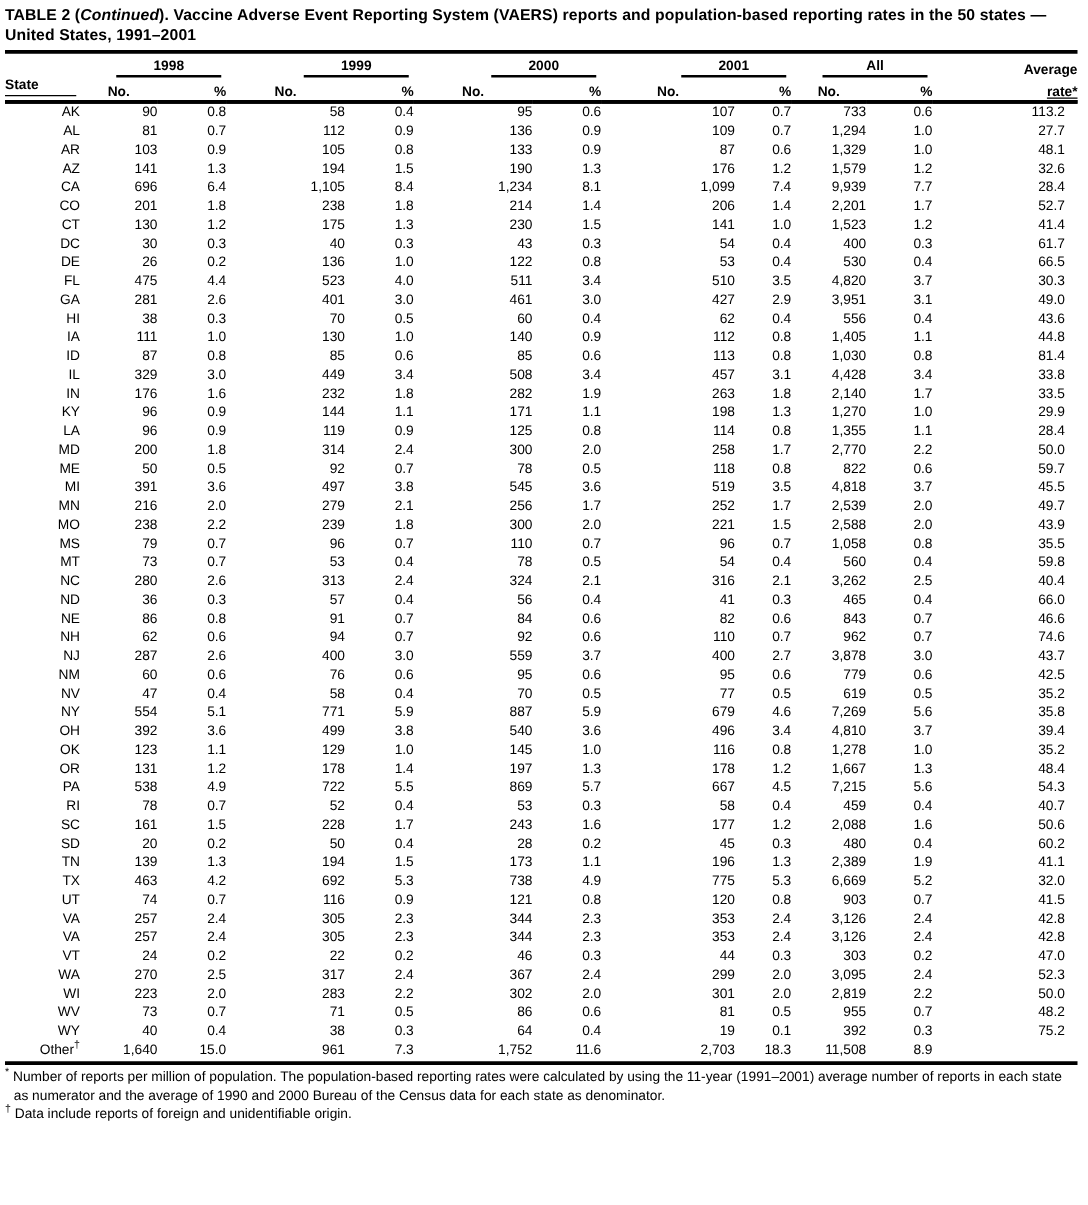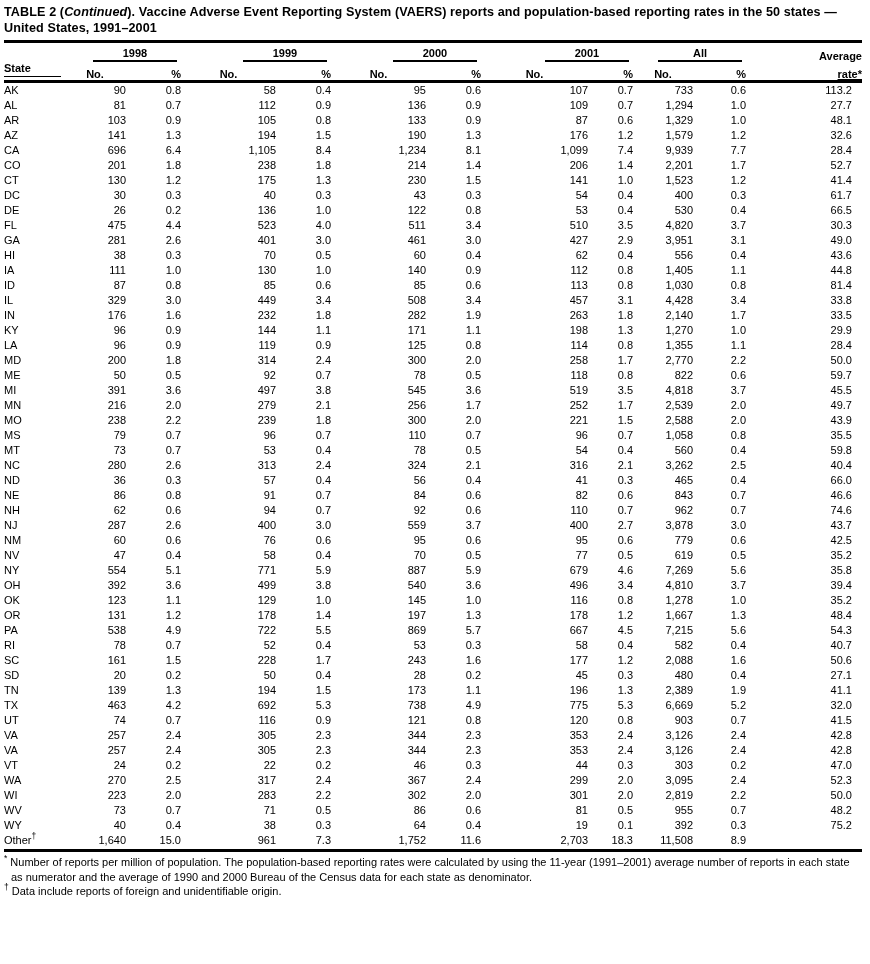--- a/index.html
+++ b/index.html
@@ -62,21 +62,21 @@
     border-bottom: 1.5px solid #000;
     padding-bottom: 2px;
     margin-bottom: 3px;
     text-align: left;
   }
   th.no-h  { text-align: center; padding-right: 3px; }
   th.pct-h { text-align: right; padding-right: 11px; }
   th.rate-h { text-align: right; padding-right: 1px; text-decoration: underline; }
   
   tbody td { height: 15px; line-height: 15px; text-align: right; padding-right: 12px; }
-  tbody td.state { text-align: left; padding-right: 0; }
+  tbody td.state { text-align: right; padding-right: 0; }
   tbody td.rate { padding-right: 10px; }
   tbody tr.total td { font-weight: bold; }
   tbody td sup { font-size: 8.5px; line-height: 0; }
   .bottom-rule {
     border-top: 3.5px solid #000;
     width: 858px;
     margin-top: 1px;
   }
   .footnotes {
     width: 856px;
@@ -672,21 +672,21 @@
         <tr>
           <td class="state">RI</td>
           <td>78</td>
           <td>0.7</td>
           <td>52</td>
           <td>0.4</td>
           <td>53</td>
           <td>0.3</td>
           <td>58</td>
           <td>0.4</td>
-          <td>582</td>
+          <td>459</td>
           <td>0.4</td>
           <td class="rate">40.7</td>
         </tr>
         <tr>
           <td class="state">SC</td>
           <td>161</td>
           <td>1.5</td>
           <td>228</td>
           <td>1.7</td>
           <td>243</td>
@@ -702,21 +702,21 @@
           <td>20</td>
           <td>0.2</td>
           <td>50</td>
           <td>0.4</td>
           <td>28</td>
           <td>0.2</td>
           <td>45</td>
           <td>0.3</td>
           <td>480</td>
           <td>0.4</td>
-          <td class="rate">27.1</td>
+          <td class="rate">60.2</td>
         </tr>
         <tr>
           <td class="state">TN</td>
           <td>139</td>
           <td>1.3</td>
           <td>194</td>
           <td>1.5</td>
           <td>173</td>
           <td>1.1</td>
           <td>196</td>

